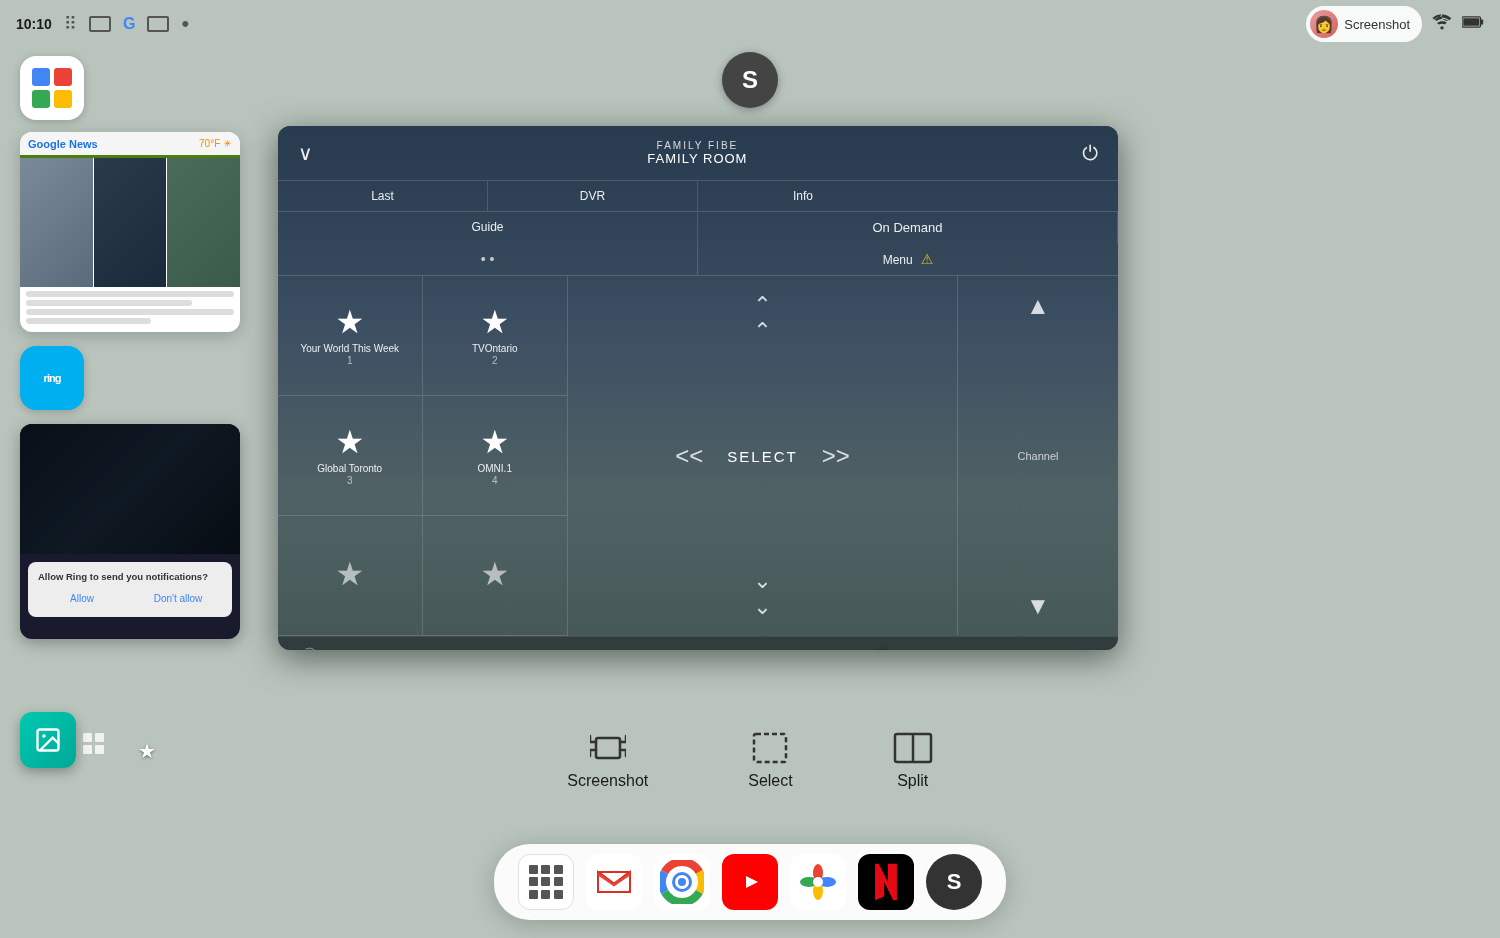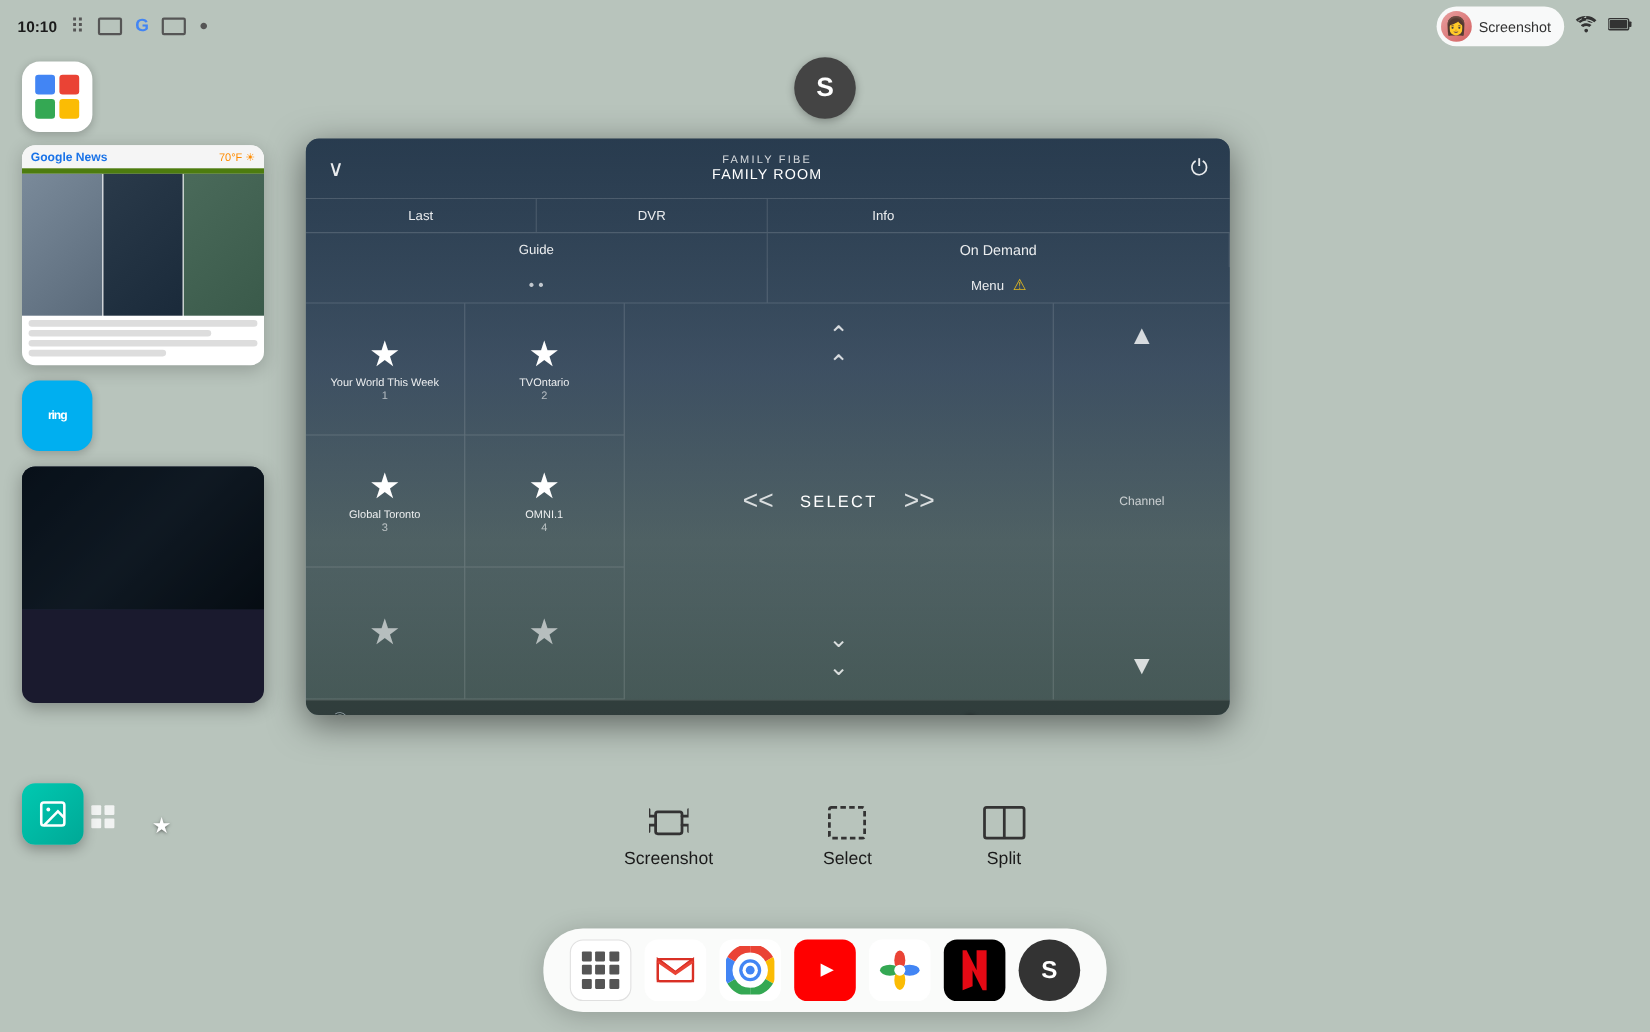--- a/index.html
+++ b/index.html
@@ -593,21 +593,21 @@
       <div class="g2" style="width:18px;height:18px;border-radius:3px;background:#ea4335;"></div>
       <div class="g3" style="width:18px;height:18px;border-radius:3px;background:#34a853;"></div>
       <div class="g4" style="width:18px;height:18px;border-radius:3px;background:#fbbc04;"></div>
     </div>
   </div>
 </div>
 
 <div style="position:absolute;left:20px;top:132px;z-index:10;">
   <div class="app-preview-card" style="width:220px;height:200px;background:white;border-radius:12px;overflow:hidden;box-shadow:0 4px 16px rgba(0,0,0,0.2);">
     <div class="preview-content">
-      <div class="preview-header" style="height:28px;display:flex;align-items:center;padding:0 8px;gap:6px;background:#f5f5f5;border-bottom:5px solid #4d7c0f;">
+      <div class="preview-header" style="height:28px;display:flex;align-items:center;padding:0 8px;gap:6px;background:#f5f5f5;border-bottom:3px solid #4d7c0f;">
         <span class="news-logo">Google News</span>
         <span class="news-weather">70°F ☀</span>
       </div>
       <div class="news-grid">
         <div class="news-img news-img-1" style="background:linear-gradient(135deg,#7a8a9a,#5a6a7a);height:100%;"></div>
         <div class="news-img news-img-2" style="background:linear-gradient(135deg,#2a3a4a,#1a2a3a);height:100%;"></div>
         <div class="news-img news-img-3" style="background:linear-gradient(135deg,#4a6a5a,#3a5a4a);height:100%;"></div>
       </div>
       <div class="news-text-area" style="padding:4px 6px;">
         <div class="news-text-line" style="height:6px;background:#ddd;border-radius:3px;margin-bottom:3px;"></div>
@@ -623,20 +623,27 @@
   <div class="app-icon-circle ring-icon" style="width:64px;height:64px;background:#00aff0;">
     <span class="ring-text">ring</span>
   </div>
 </div>
 
 <div style="position:absolute;left:20px;top:424px;z-index:10;">
   <div class="app-preview-card dark" style="width:220px;height:215px;background:#1a1a2e;border-radius:12px;overflow:hidden;box-shadow:0 4px 16px rgba(0,0,0,0.3);">
 
     <div style="width:100%;height:130px;background:linear-gradient(135deg,#0d1b2a,#1a2a3a,#0a1520);position:relative;overflow:hidden;">
       <div style="position:absolute;inset:0;background:rgba(0,0,0,0.4);"></div>
+    </div>
+    <div class="notification-box" style="margin:8px;background:rgba(255,255,255,0.92);border-radius:8px;padding:8px 10px;">
+      <div class="notif-title" style="font-weight:600;font-size:9.5px;color:#333;line-height:1.4;margin-bottom:6px;">Allow Ring to send you notifications?</div>
+      <div class="notif-btns" style="display:flex;gap:8px;margin-top:6px;">
+        <div class="notif-btn allow" style="flex:1;text-align:center;font-size:10px;color:#4285f4;font-weight:500;cursor:pointer;">Allow</div>
+        <div class="notif-btn dont" style="flex:1;text-align:center;font-size:10px;color:#4285f4;font-weight:500;cursor:pointer;">Don't allow</div>
+      </div>
     </div>
   </div>
 </div>
 
 <div id="image-tool-icon">
   <svg width="28" height="28" viewBox="0 0 24 24" fill="white">
     <rect x="3" y="3" width="18" height="18" rx="2" fill="none" stroke="white" stroke-width="2"></rect>
     <circle cx="8.5" cy="8.5" r="1.5" fill="white"></circle>
     <path d="M21 15l-5-5L5 21" stroke="white" stroke-width="2" fill="none"></path>
   </svg>

